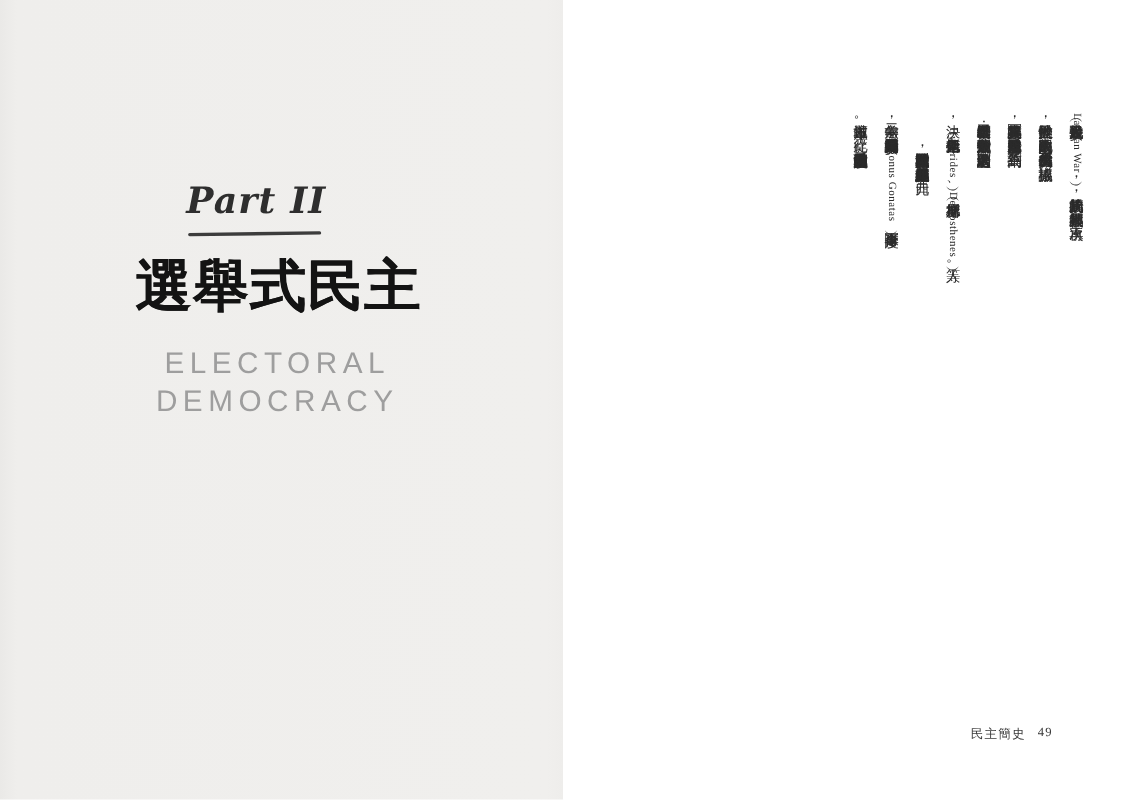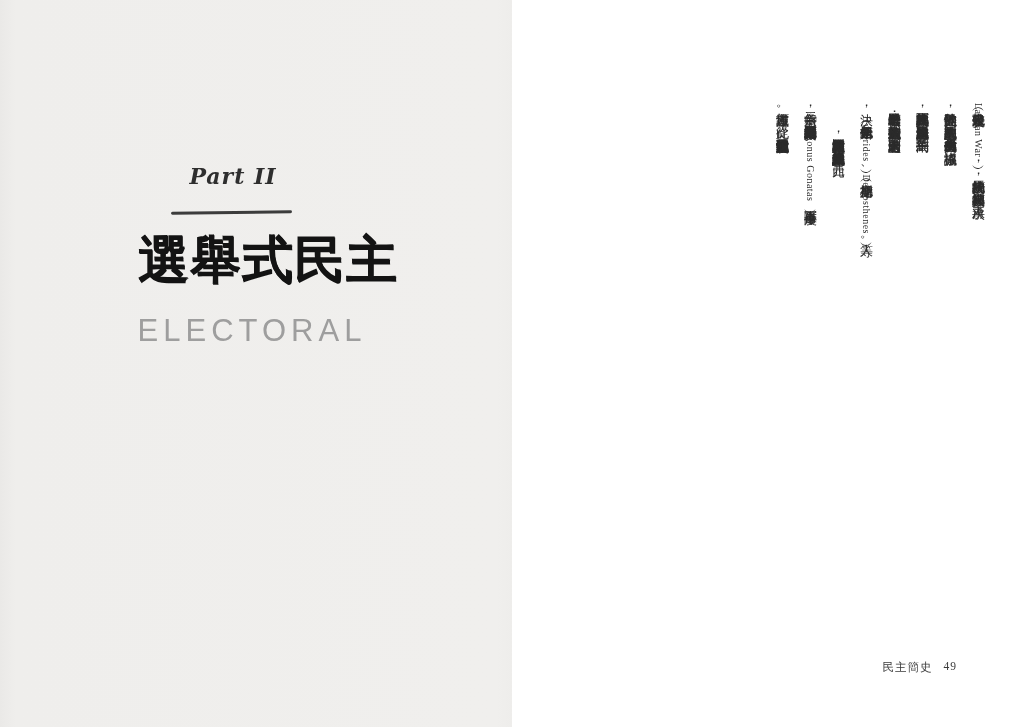--- a/index.html
+++ b/index.html
@@ -24,52 +24,52 @@
     background: linear-gradient(90deg, #eae9e7 0%, #efeeec 3%, #f0efed 97%, #eeedeb 100%);
   }
   .part-label {
     position: absolute;
     left: 158px; top: 163px;
     width: 150px;
     text-align: center;
     font-family: "DejaVu Serif", serif;
     font-style: italic;
     font-weight: 600;
-    font-size: 22px;
+    font-size: 33px;
     color: #2e2e2e;
     letter-spacing: 1px;
   }
   .part-underline {
     position: absolute;
     left: 171px; top: 211px;
     width: 121px; height: 3px;
     background: #3c3c3c;
     border-radius: 2px;
     transform: rotate(-0.7deg);
   }
   .cjk-title {
     position: absolute;
     left: 108px; top: 226px;
     width: 290px;
-    text-align: right;
+    text-align: center;
     font-family: "Liberation Serif", serif;
     font-weight: 900;
     font-size: 51px;
     letter-spacing: 1px;
     color: #131313;
     text-shadow: 0.6px 0.6px 0 #131313;
     white-space: nowrap;
   }
   .english-title {
     position: absolute;
     left: 102px; top: 313px;
     width: 300px;
     text-align: center;
     font-family: "Liberation Sans", sans-serif;
-    font-size: 31px;
+    font-size: 27px;
     font-weight: 500;
     letter-spacing: 5px;
     line-height: 35px;
     color: #9e9e9e;
   }
   
   #page-right {
     position: absolute;
     left: 512px; top: 0;
     width: 512px; height: 727px;
@@ -110,20 +110,21 @@
 <body>
 
 <div id="spread">
 
   <div id="page-left">
     <div class="part-label">Part II</div>
     <div class="part-underline"></div>
     <div class="cjk-title">選舉式民主</div>
     <div class="english-title">
       <div>ELECTORAL</div>
+      <div>DEMOCRACY</div>
     </div>
   </div>
 
   <div id="page-right">
     <div class="vtext">
         <div class="tcol">人發起拉米安戰爭（<span class="latin">Lamian War</span>），反抗馬其頓的統治，卻被馬其頓人鎮壓，再次承</div>
         <div class="tcol">受災難性的挫敗，因為這次失敗的叛亂，雅典不得不付出更高的代價。根據協議，</div>
         <div class="tcol">馬其頓的軍隊直搗雅典，並迅速用寡頭統治取代了民主政府，約一萬二千到二萬二</div>
         <div class="tcol">千名公民被剝奪了選舉權；一些人被流放到偏遠的色雷斯；著名的民主人士遭到處</div>
         <div class="tcol">決，包括希佩里德斯（<span class="latin">Hyperides</span>）、德摩斯梯尼（<span class="latin">Demosthenes</span>）等人。</div>

